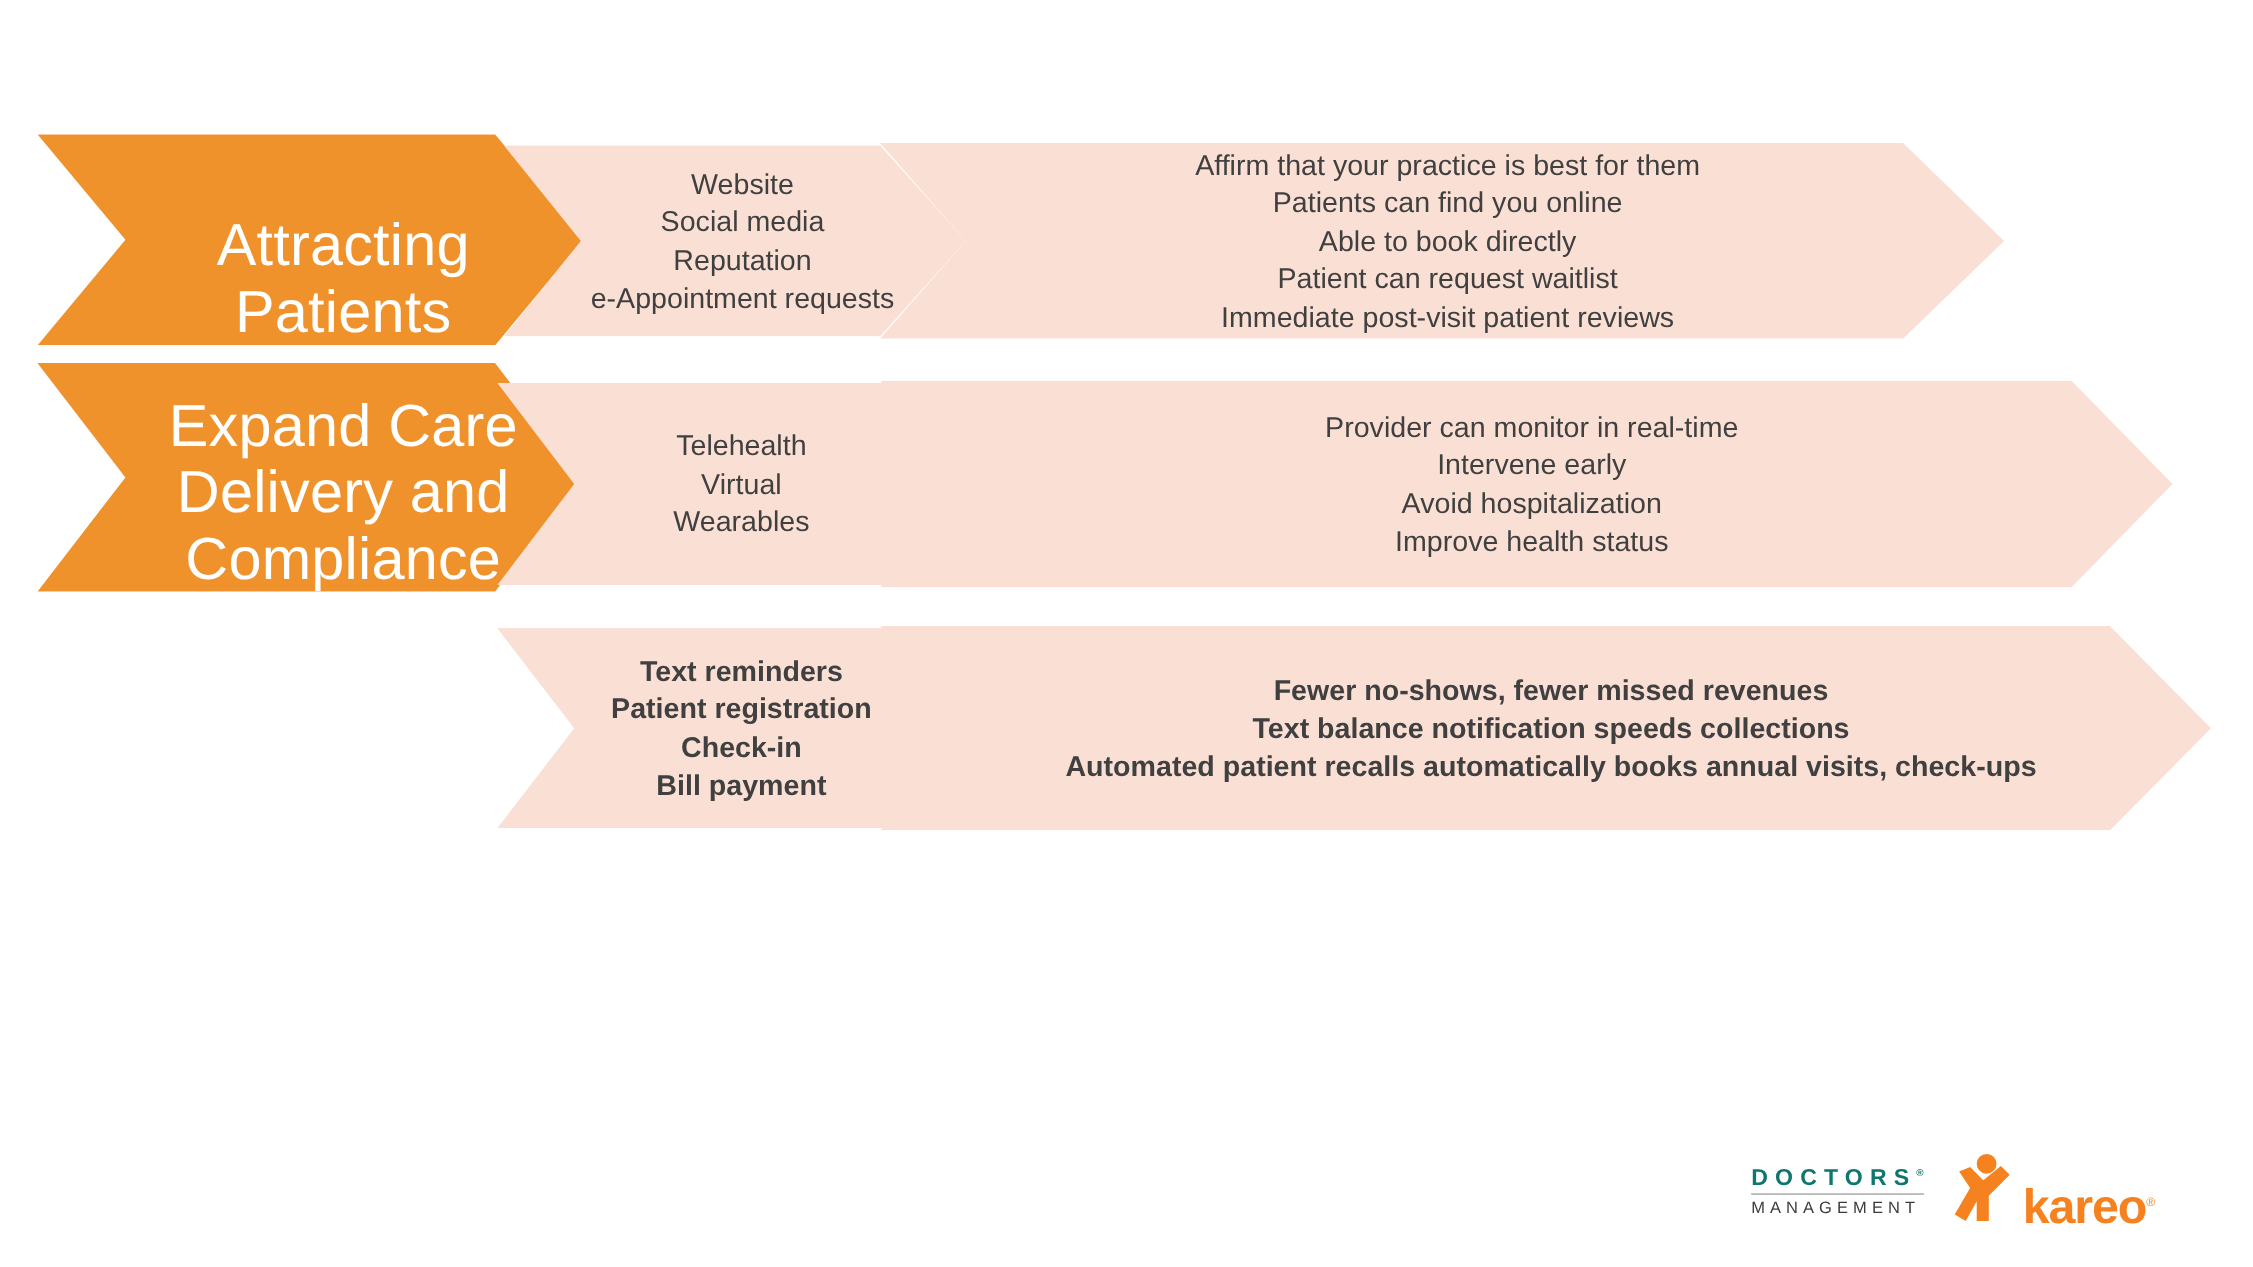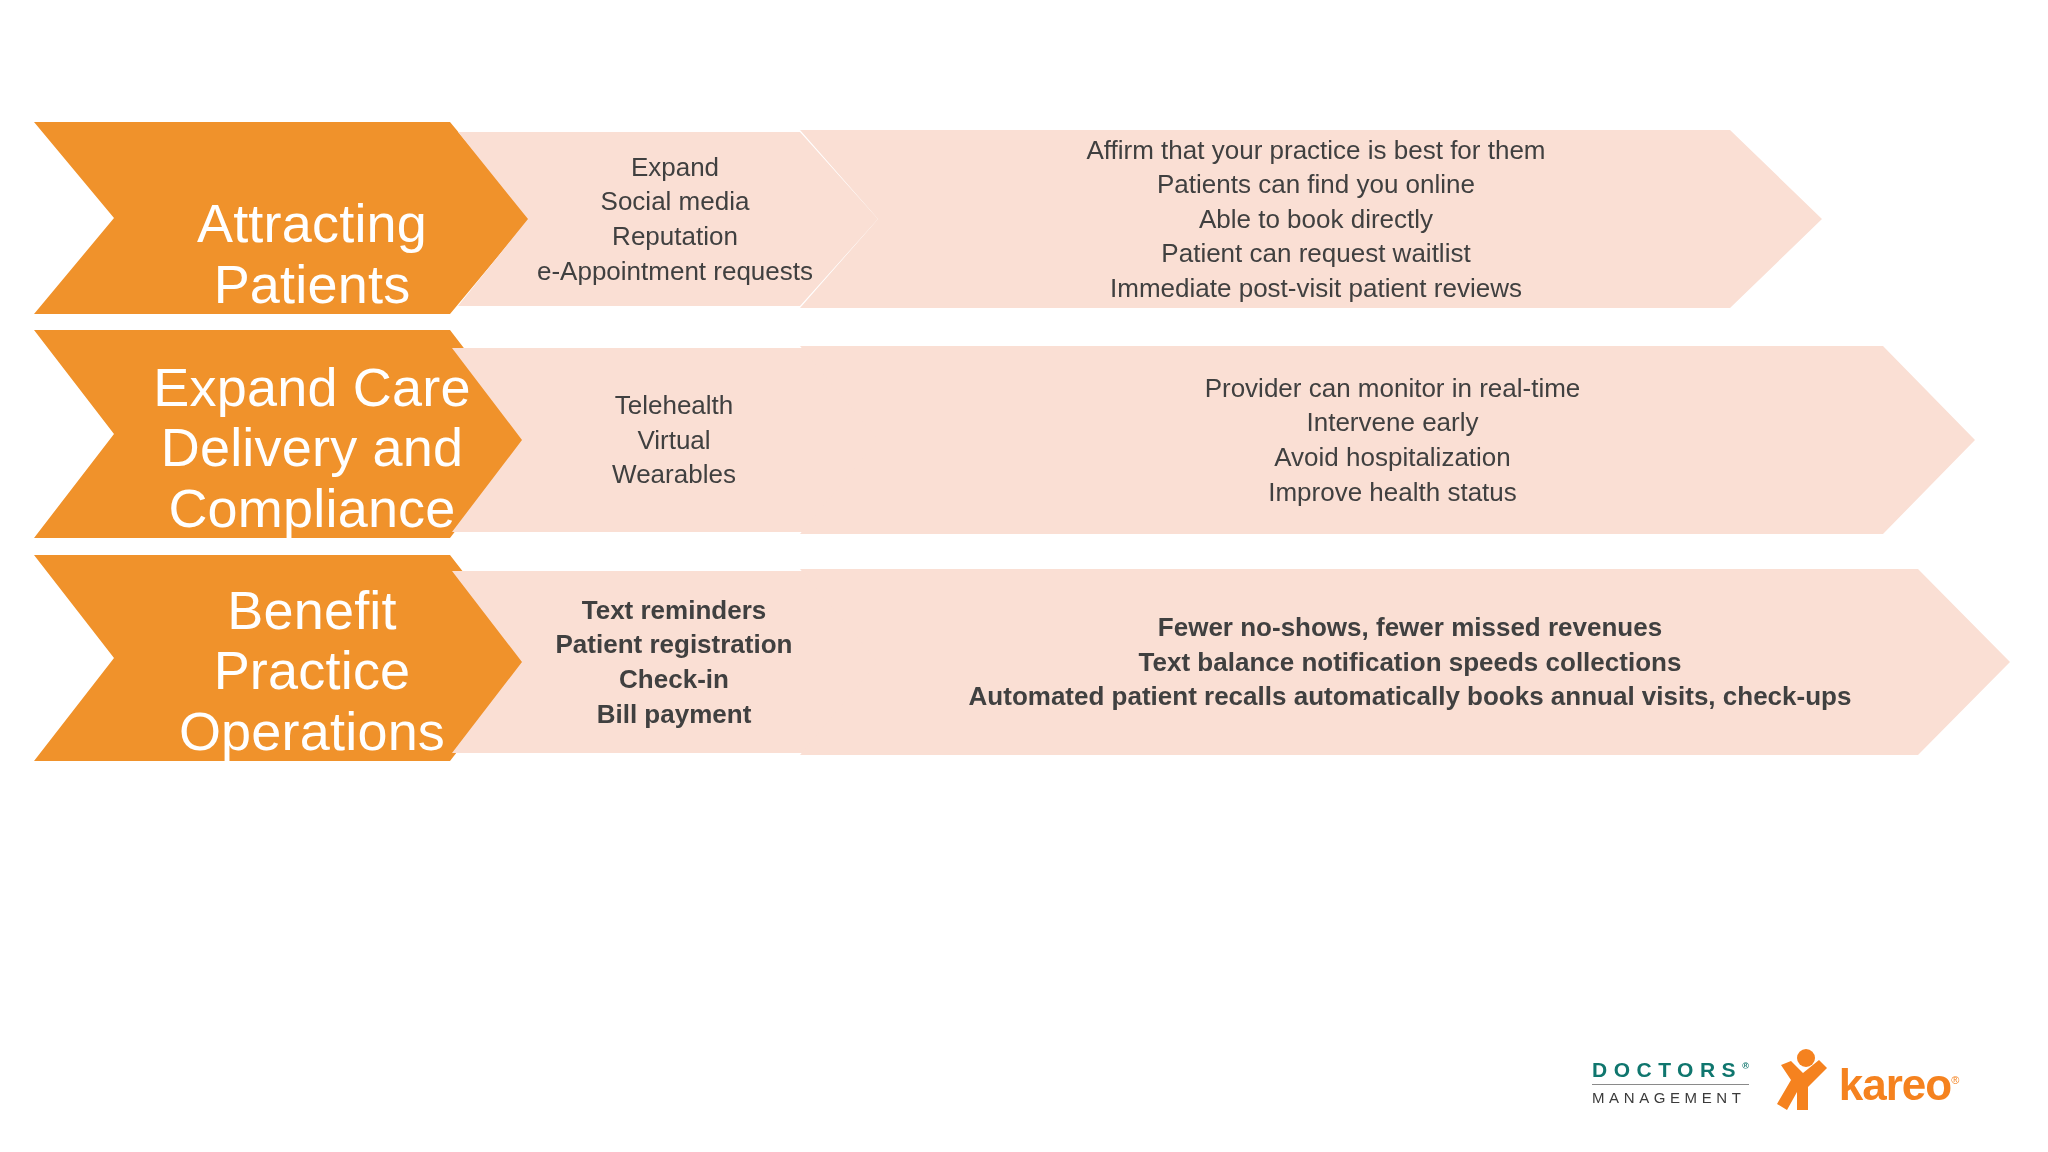--- a/index.html
+++ b/index.html
@@ -145,21 +145,21 @@
     background: #8a8a8a;
     margin: 4px 0 5px 0;
   }
   .logo-doctors .bottom {
     color: #3b3b3b;
     font-size: 15px;
     letter-spacing: 4.6px;
   }
   .logo-kareo {
     display: flex;
-    align-items: center;
+    align-items: flex-end;
     gap: 2px;
   }
   .logo-kareo .mark { display: block; }
   .logo-kareo .word {
     color: #F5821F;
     font-size: 44px;
     font-weight: bold;
     letter-spacing: -1px;
     line-height: 1;
     position: relative;
@@ -178,21 +178,21 @@
 
   <div class="row row-1">
 
     <div class="stage-title">
       <span class="label">Attracting
 Patients</span>
     </div>
 
     <div class="stage-mid">
       <div class="list sz-26">
-        <span class="list-item">Expand</span>
+        <span class="list-item">Website</span>
         <span class="list-item">Social media</span>
         <span class="list-item">Reputation</span>
         <span class="list-item">e-Appointment requests</span>
       </div>
     </div>
 
     <div class="stage-out">
       <div class="list sz-26">
         <span class="list-item">Affirm that your practice is best for them</span>
         <span class="list-item">Patients can find you online</span>
@@ -224,25 +224,20 @@
         <span class="list-item">Provider can monitor in real-time</span>
         <span class="list-item">Intervene early</span>
         <span class="list-item">Avoid hospitalization</span>
         <span class="list-item">Improve health status</span>
       </div>
     </div>
   </div>
 
   <div class="row row-3">
 
-    <div class="stage-title">
-      <span class="label">Benefit
-Practice
-Operations</span>
-    </div>
 
     <div class="stage-mid">
       <div class="list sz-25 bold">
         <span class="list-item">Text reminders</span>
         <span class="list-item">Patient registration</span>
         <span class="list-item">Check-in</span>
         <span class="list-item">Bill payment</span>
       </div>
     </div>
 

